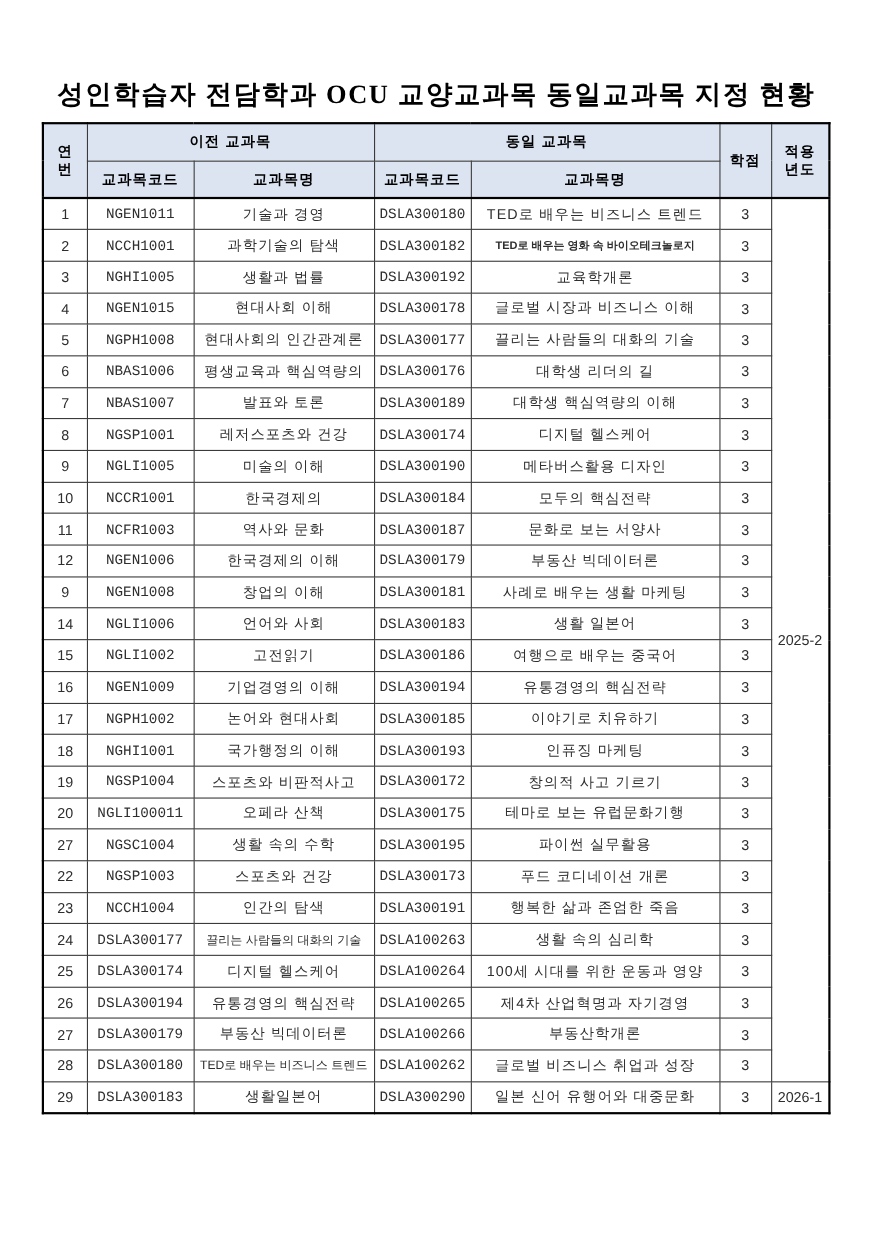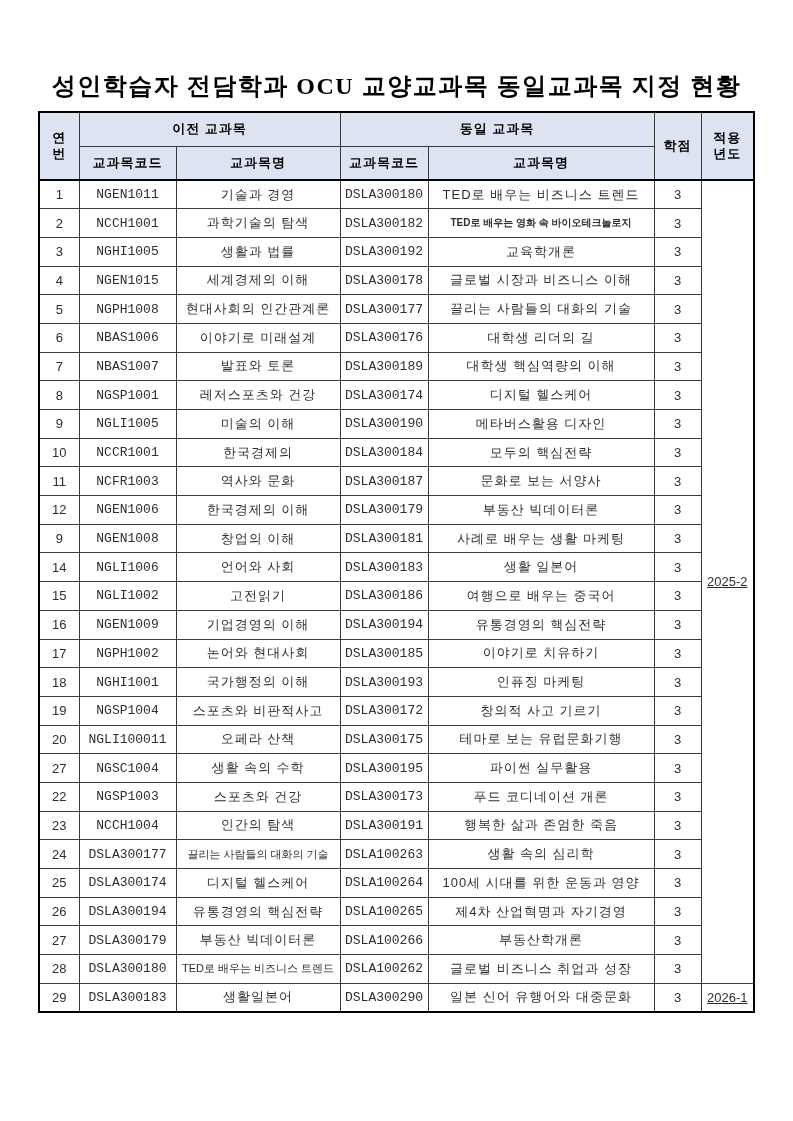--- a/index.html
+++ b/index.html
@@ -51,21 +51,21 @@
     height:28.7px;
     font-size:13px;
     color:#2e2e2e;
     white-space:nowrap;
     overflow:hidden;
   }
   td.c-no{font-size:12.5px;}
   td.c-code{font-size:13px;letter-spacing:0;font-family:Liberation Mono, monospace;}
   td.c-name{letter-spacing:1px;}
   td.c-credit{font-size:13px;}
-  td.c-year{font-size:13px;letter-spacing:0;text-decoration:underline;}
+  td.c-year{font-size:13px;letter-spacing:0;}
 </style>
 </head>
 <body>
 
 <div class="page">
 
   <h1 class="doc-title">성인학습자 전담학과 OCU 교양교과목 동일교과목 지정 현황</h1>
 
   <table class="doc-table">
     <colgroup>
@@ -116,37 +116,37 @@
           <td class="c-no">3</td>
           <td class="c-code">NGHI1005</td>
           <td class="c-name fit">생활과 법률</td>
           <td class="c-code">DSLA300192</td>
           <td class="c-name fit">교육학개론</td>
           <td class="c-credit">3</td>
         </tr>
         <tr>
           <td class="c-no">4</td>
           <td class="c-code">NGEN1015</td>
-          <td class="c-name fit">세계경제의 이해</td>
+          <td class="c-name fit">현대사회 이해</td>
           <td class="c-code">DSLA300178</td>
           <td class="c-name fit">글로벌 시장과 비즈니스 이해</td>
           <td class="c-credit">3</td>
         </tr>
         <tr>
           <td class="c-no">5</td>
           <td class="c-code">NGPH1008</td>
           <td class="c-name fit">현대사회의 인간관계론</td>
           <td class="c-code">DSLA300177</td>
           <td class="c-name fit">끌리는 사람들의 대화의 기술</td>
           <td class="c-credit">3</td>
         </tr>
         <tr>
           <td class="c-no">6</td>
           <td class="c-code">NBAS1006</td>
-          <td class="c-name fit">이야기로 미래설계</td>
+          <td class="c-name fit">평생교육과 핵심역량의</td>
           <td class="c-code">DSLA300176</td>
           <td class="c-name fit">대학생 리더의 길</td>
           <td class="c-credit">3</td>
         </tr>
         <tr>
           <td class="c-no">7</td>
           <td class="c-code">NBAS1007</td>
           <td class="c-name fit">발표와 토론</td>
           <td class="c-code">DSLA300189</td>
           <td class="c-name fit">대학생 핵심역량의 이해</td>

